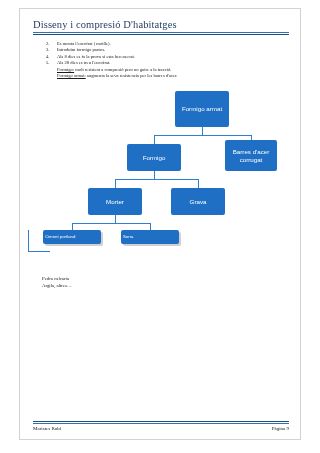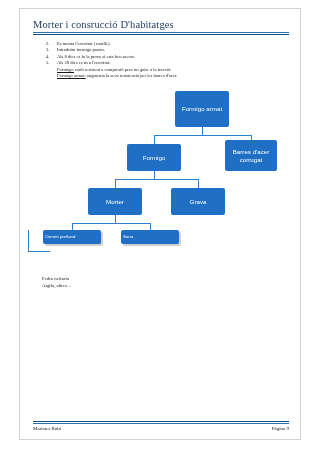--- a/index.html
+++ b/index.html
@@ -167,21 +167,21 @@
     font-size: 5px;
     color: #1a1a1a;
   }
 </style>
 </head>
 <body>
 
 <div class="page">
 
   <div class="doc-header">
-    <div class="doc-title">Morter i consrucció D'habitatges</div>
+    <div class="doc-title">Disseny i compresió D'habitatges</div>
     <div class="header-rule-top"></div>
     <div class="header-rule-bot"></div>
   </div>
 
   <div class="list-block">
     <div class="li-row">
       <span class="li-num">2.</span>
       <span class="li-text">Es monta l'encofrat ( motlle).</span>
     </div>
     <div class="li-row">

